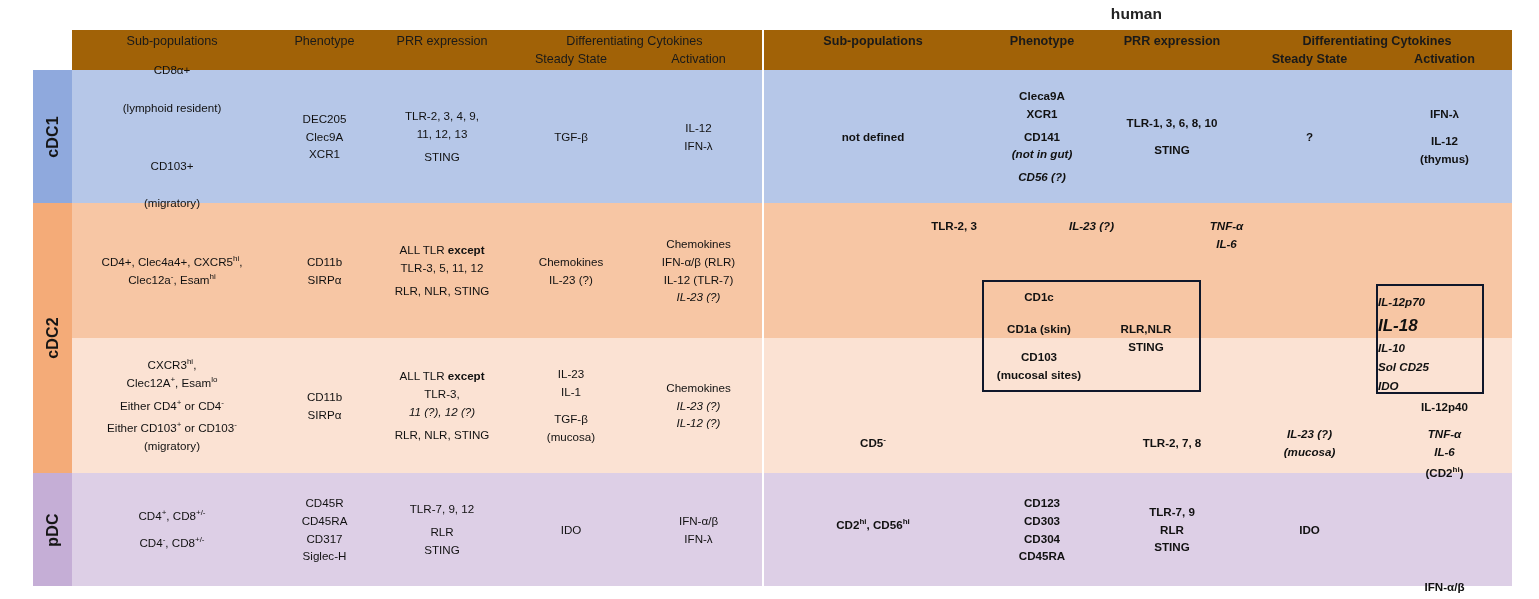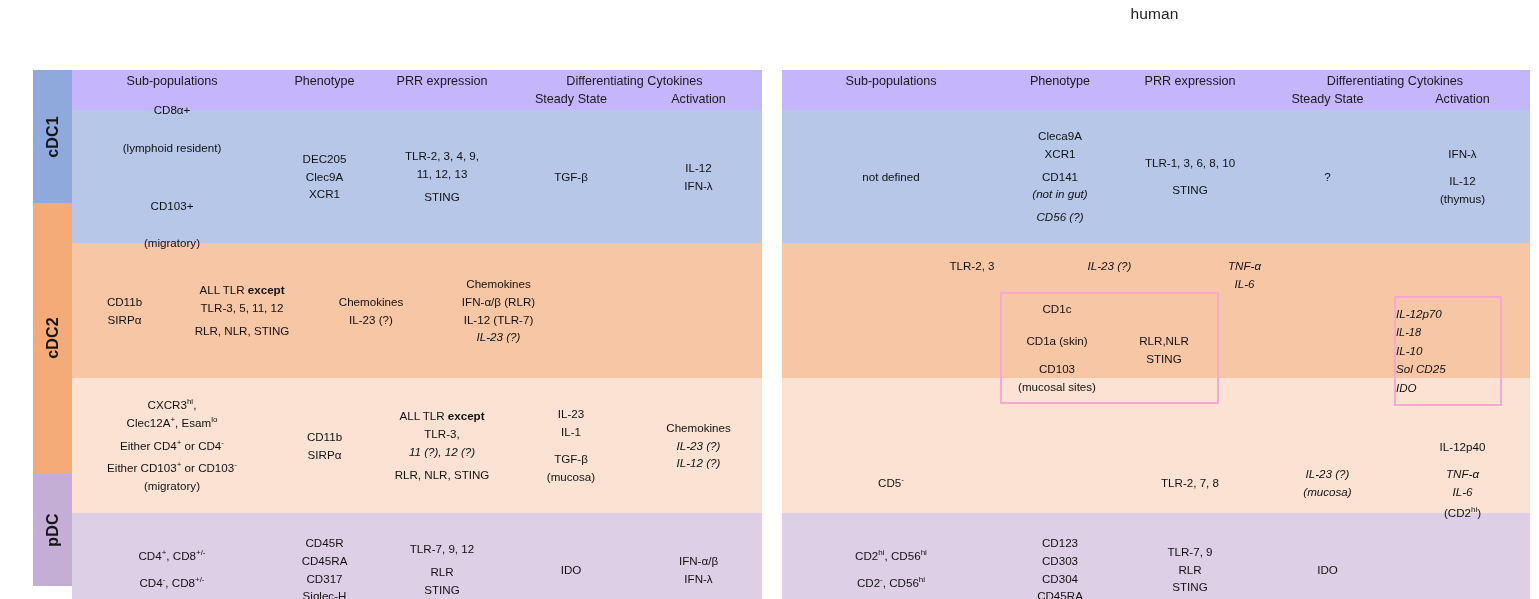--- a/index.html
+++ b/index.html
@@ -16,21 +16,21 @@
     overflow: hidden;
   }
 
   
   .panel {
     position: absolute;
     top: 0;
     height: 599px;
   }
   .panel-murine { left: 0px;   width: 770px; }
-  .panel-human  { left: 770px; width: 769px; }
+  .panel-human  { left: 752px; width: 769px; font-weight: bold; }
 
   .species-title {
     position: absolute;
     top: 5px;
     width: 100%;
     text-align: center;
     font-size: 15.5px;
     color: #222;
     letter-spacing: .1px;
   }
@@ -58,22 +58,21 @@
   .grid {
     position: absolute;
     top: 30px;
   }
   .panel-murine .grid { left: 72px; width: 690px; }
   .panel-human  .grid { left: 12px; width: 748px; }
 
   .hdr-row {
     display: flex;
     height: 40px;
-    background: #c4b5fd;
-    margin-top: 40px;
+    background: #a16207;
   }
   .hdr-cell {
     position: relative;
     font-size: 12.6px;
     color: #1a1a1a;
     text-align: center;
     padding-top: 4px;
     line-height: 1.25;
   }
   .hdr-cell .sub {
@@ -116,22 +115,21 @@
   .c-cdc1-rail { background: #8fa9dd; }
   .c-cdc2a     { background: #f7c6a4; }
   .c-cdc2b     { background: #fbe2d3; }
   .c-cdc2-rail { background: #f4ab78; }
   .c-pdc       { background: #ddcfe6; }
   .c-pdc-rail  { background: #c5aed6; }
 
   
   .obox {
     position: absolute;
-    border: 2px solid #f9a8d4;
-    margin-top: 12px;
+    border: 2px solid #0f172a;
   }
 </style>
 </head>
 <body>
 
 <div class="page">
 
   <div class="panel panel-murine">
 
     <div class="rail c-cdc1-rail" style="left:33px; top:70px; height:133px;">
@@ -183,20 +181,24 @@
         <div class="cell" style="width:128px;">
           <span class="ln">TGF-β</span>
         </div>
         <div class="cell" style="width:127px;">
           <span class="ln">IL-12</span>
           <span class="ln">IFN-λ</span>
         </div>
       </div>
 
       <div class="band c-cdc2a" style="height:135px;">
+        <div class="cell" style="width:200px;">
+          <span class="ln"><span>CD4+, Clec4a4+, CXCR5</span><sup>hi</sup><span>,</span></span>
+          <span class="ln"><span>Clec12a</span><sup>-</sup><span>, Esam</span><sup>hi</sup></span>
+        </div>
         <div class="cell" style="width:105px;">
           <span class="ln">CD11b</span>
           <span class="ln">SIRPα</span>
         </div>
         <div class="cell" style="width:130px;">
           <span class="ln"><span>ALL TLR </span><span class="bd">except</span></span>
           <span class="ln">TLR-3, 5, 11, 12</span>
           <span class="gap-sm"></span>
           <span class="ln">RLR, NLR, STING</span>
         </div>
@@ -355,21 +357,20 @@
         <div class="cell" style="width:135px; padding-top:78px;">
           <span class="ln it">TNF-α</span>
           <span class="ln it">IL-6</span>
         </div>
       </div>
 
       <div class="band c-pdc" style="height:113px;">
         <div class="cell" style="width:218px;">
           <span class="ln"><span>CD2</span><sup>hi</sup><span>, CD56</span><sup>hi</sup></span>
           <span class="gap"></span>
-          <span class="ln"><span>CD2</span><sup>-</sup><span>, CD56</span><sup>hi</sup></span>
         </div>
         <div class="cell" style="width:120px;">
           <span class="ln">CD123</span>
           <span class="ln">CD303</span>
           <span class="ln">CD304</span>
           <span class="ln">CD45RA</span>
         </div>
         <div class="cell" style="width:140px;">
           <span class="ln">TLR-7, 9</span>
           <span class="ln">RLR</span>
@@ -393,21 +394,21 @@
       <div style="position:absolute; left:0; top:8px; width:110px; text-align:center; font-size:11.6px; color:#111;">CD1c</div>
       <div style="position:absolute; left:0; top:40px; width:110px; text-align:center; font-size:11.6px; color:#111;">CD1a (skin)</div>
       <div style="position:absolute; left:0; top:68px; width:110px; text-align:center; font-size:11.6px; color:#111;">CD103</div>
       <div style="position:absolute; left:0; top:86px; width:110px; text-align:center; font-size:11.6px; color:#111;">(mucosal sites)</div>
       <div style="position:absolute; left:108px; top:40px; width:108px; text-align:center; font-size:11.6px; color:#111;">RLR,NLR</div>
       <div style="position:absolute; left:108px; top:58px; width:108px; text-align:center; font-size:11.6px; color:#111;">STING</div>
     </div>
 
     <div class="obox" style="left:624px; top:284px; width:108px; height:110px; padding-top:7px;">
       <div class="it" style="font-size:11.6px; line-height:1.62; color:#111;">IL-12p70</div>
-      <div class="it" style="font-size:11px; line-height:1.62; color:#111;">IL-18</div>
+      <div class="it" style="font-size:17px; line-height:1.62; color:#111;">IL-18</div>
       <div class="it" style="font-size:11.6px; line-height:1.62; color:#111;">IL-10</div>
       <div class="it" style="font-size:11.6px; line-height:1.62; color:#111;">Sol CD25</div>
       <div class="it" style="font-size:11.6px; line-height:1.62; color:#111;">IDO</div>
     </div>
 
   </div>
 
 </div>
 
 </body></html>

